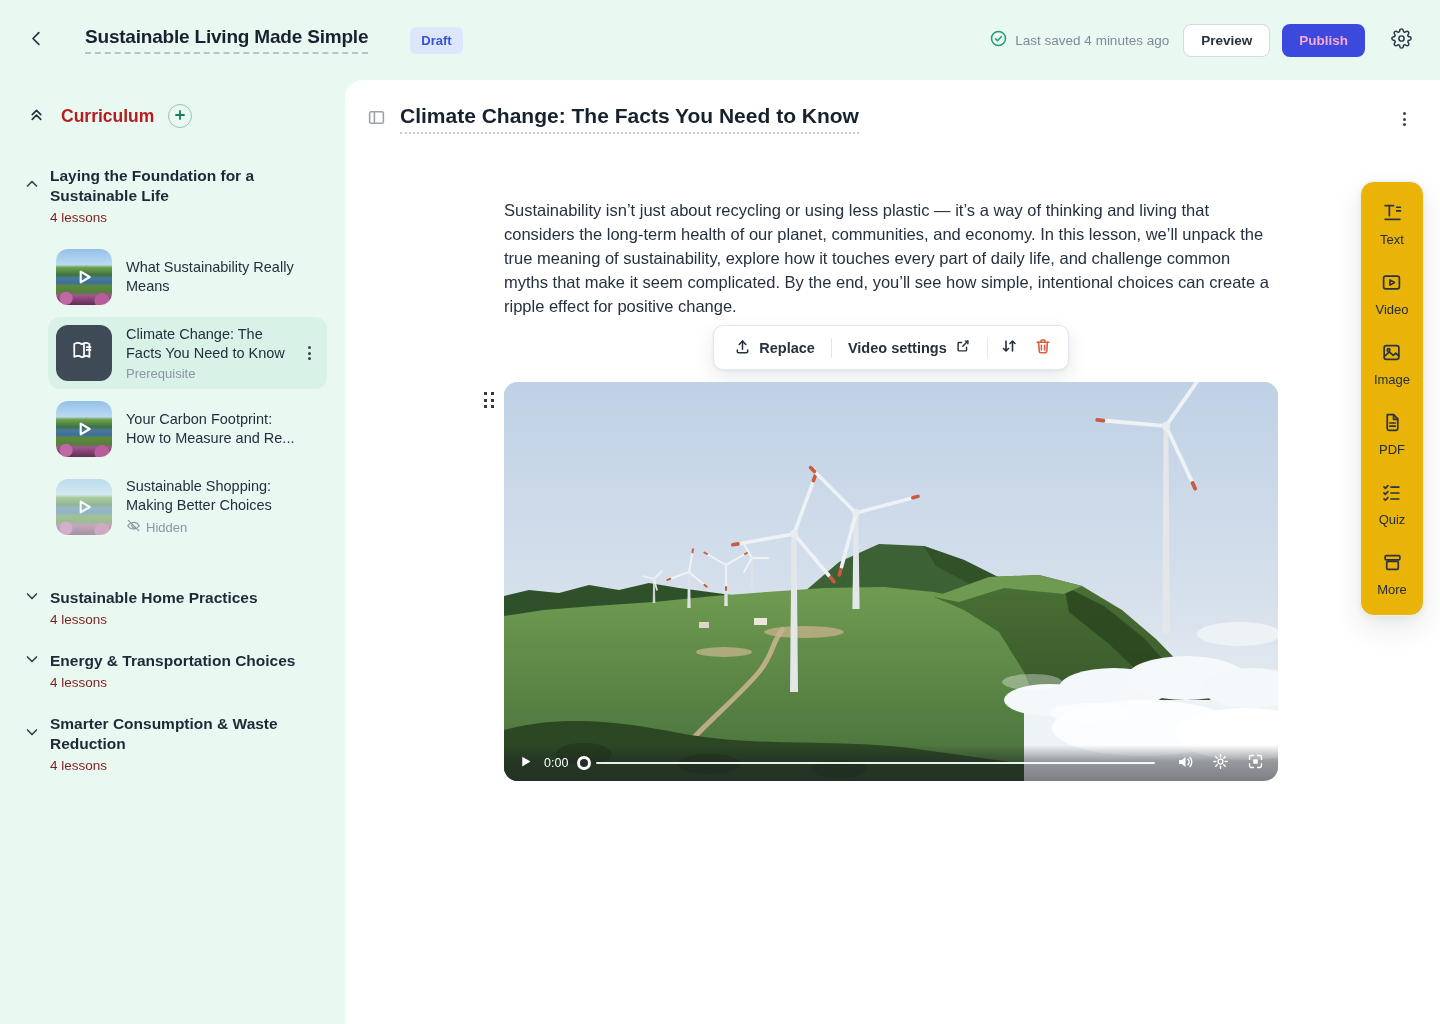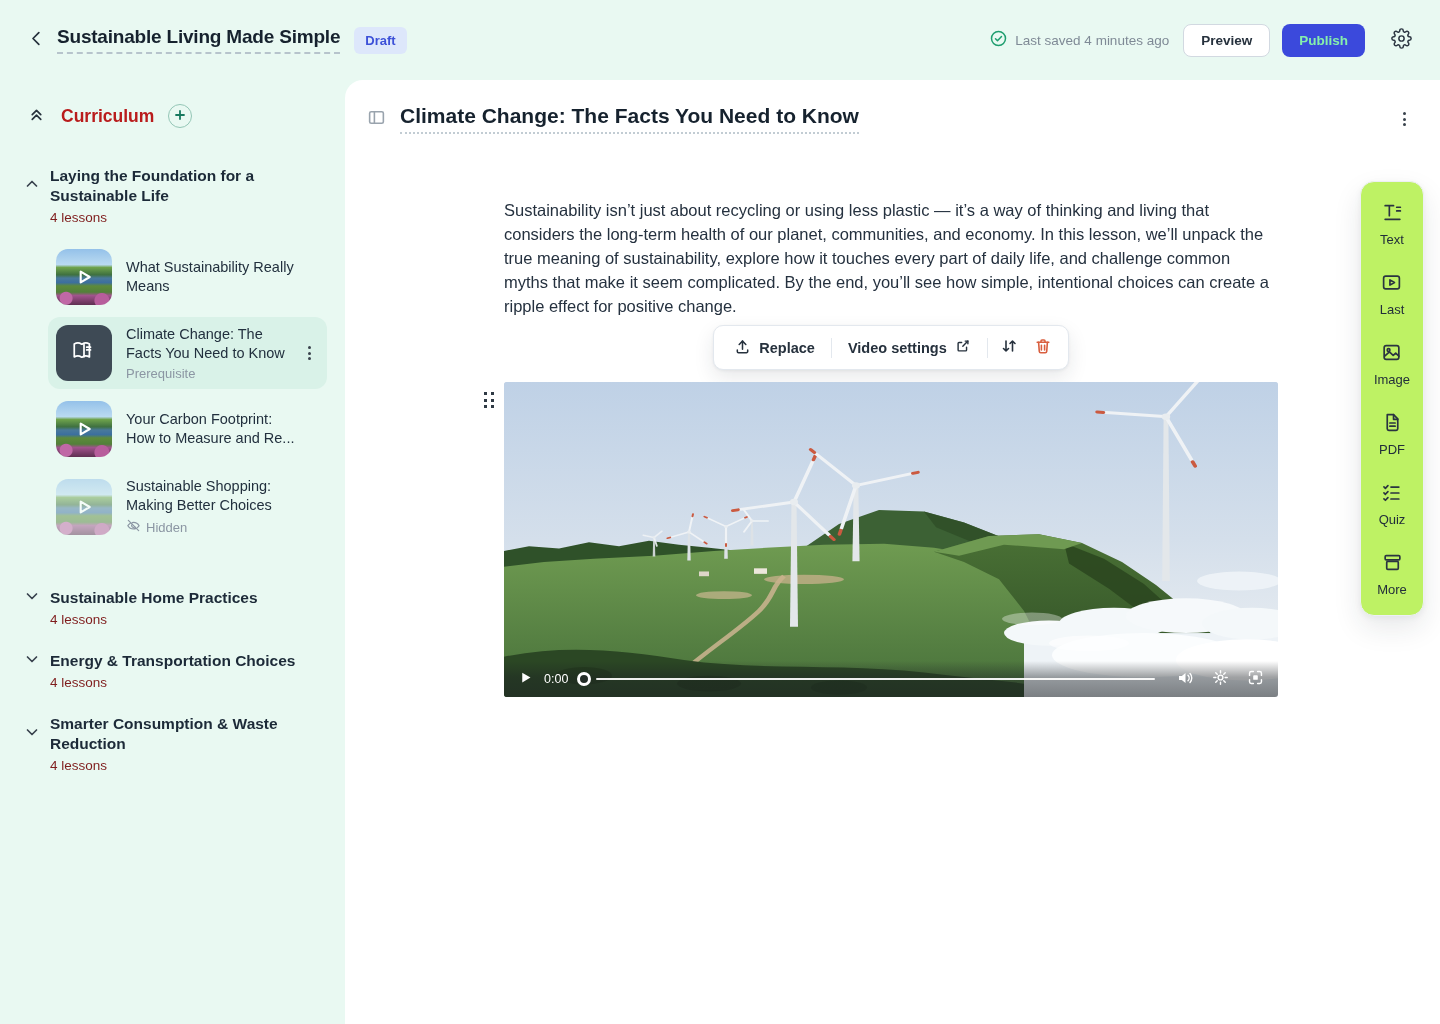--- a/index.html
+++ b/index.html
@@ -1,32 +1,32 @@
 <!DOCTYPE html>
 <html><head>
 <meta charset="utf-8">
 <style>
   * { box-sizing: border-box; margin: 0; padding: 0; }
   html,body { width:1440px; height:1024px; overflow:hidden; }
   body { font-family:"Liberation Sans","DejaVu Sans",sans-serif; background:#e9f9f2; color:#1d2b3a; }
   .app { position:relative; width:1440px; height:1024px; background:#e9f9f2; }
 
   
-  .topbar { position:absolute; top:0; left:0; right:0; height:80px; display:flex; align-items:center; padding:0 24px; }
+  .topbar { position:absolute; top:0; left:0; right:0; height:80px; display:flex; align-items:center; padding:0 24px;gap:28px; }
   .icon-btn { background:none; border:none; cursor:pointer; display:flex; align-items:center; justify-content:center; padding:4px; }
   .course-title { font-size:19px; font-weight:700; letter-spacing:-0.2px; color:#16222e;
                   border-bottom:2px dashed #b7c4cc; padding-bottom:4px; margin-left:8px; }
   .draft-badge { margin-left:14px; background:#dde7fb; color:#3c50d8; font-size:13px; font-weight:600;
                  padding:6px 11px; border-radius:6px; }
   .topbar-right { margin-left:auto; display:flex; align-items:center; gap:12px; }
   .saved { display:flex; align-items:center; gap:8px; color:#7f8a96; font-size:13.5px; margin-right:2px; }
   .btn { height:33px; padding:0 17px; border-radius:8px; font-size:13.5px; font-weight:600;
          font-family:inherit; cursor:pointer; }
   .btn-preview { background:#fff; border:1px solid #d2d9e1; color:#26313d; }
-  .btn-publish { background:#3b49dc; border:none; color:#86efac;text-align:right; }
+  .btn-publish { background:#3b49dc; border:none; color:#f9a8d4;text-align:right; }
   .gear-btn { margin-left:10px; }
 
   
   .sidebar { position:absolute; top:80px; left:0; width:345px; bottom:0; padding:22px 18px 0 24px; overflow:hidden; }
   .curriculum-row { display:flex; align-items:center; gap:12px; }
   .curriculum-title { font-size:17.5px; font-weight:700; color:#b91c1c; }
   .add-circle { width:24px; height:24px; border-radius:50%; border:1.5px solid #94c6b6; background:transparent;
                 display:flex; align-items:center; justify-content:center; cursor:pointer; margin-left:2px; }
   .section { margin-top:36px; }
   .section-collapsed { margin-top:24px; }
@@ -66,32 +66,32 @@
                    background:#fff; border:1px solid #e3e8ee; border-radius:10px; padding:7px 8px;
                    box-shadow:0 8px 20px rgba(25,35,45,.10), 0 1px 3px rgba(25,35,45,.06); }
   .tb-btn { display:flex; align-items:center; gap:8px; background:none; border:none; cursor:pointer;
             font-family:inherit; font-size:14.5px; font-weight:600; color:#26313d; padding:4px 12px; }
   .tb-div { width:1px; height:20px; background:#e3e8ee; margin:0 4px; }
 
   .video-wrap { position:relative; }
   .drag-handle { position:absolute; left:-24px; top:6px; display:grid; grid-template-columns:repeat(2,3px);
                  gap:3.5px; cursor:grab; background:none; border:none; padding:4px; }
   .drag-handle i { width:3px; height:3px; background:#2f3a45; display:block; }
-  .video { position:relative; width:774px; height:315px; border-radius:3px; overflow:hidden; background:#c6d5e6; }
+  .video { position:relative; width:774px; height:399px; border-radius:14px; overflow:hidden; background:#c6d5e6; }
   .video svg.scene { display:block; width:100%; height:100%; }
   .controls { position:absolute; left:0; right:0; bottom:0; height:36px; display:flex; align-items:center;
               padding:0 12px; gap:9px;
               background:linear-gradient(180deg, rgba(28,32,36,0) 0%, rgba(28,32,36,.42) 45%, rgba(28,32,36,.55) 100%); }
   .time { color:#fff; font-size:12.5px; font-weight:500; }
   .knob { width:14px; height:14px; border-radius:50%; border:3px solid #fff; background:rgba(40,44,48,.45); flex:none; cursor:pointer; }
   .track { flex:1; height:2.5px; background:rgba(255,255,255,.92); border-radius:2px; margin:0 10px 0 -4px; cursor:pointer; }
   .ctrl-right { display:flex; align-items:center; gap:14px; }
 
   
-  .insert-panel { position:absolute; right:16px; top:101px; width:64px; background:#bef264; border:1px solid #edf0f3;
+  .insert-panel { position:absolute; right:16px; top:101px; width:64px; background:#eab308; border:1px solid #edf0f3;
                   border-radius:14px; padding:20px 0 18px; display:flex; flex-direction:column; align-items:center; gap:25px;
                   box-shadow:0 12px 28px rgba(25,35,45,.10), 0 2px 6px rgba(25,35,45,.05); }
   .tool { display:flex; flex-direction:column; align-items:center; gap:6px; background:none; border:none;
           cursor:pointer; font-family:inherit; font-size:13px; font-weight:500; color:#222e3a; }
 </style>
 </head>
 <body>
 
 <div class="app">
 
@@ -571,21 +571,21 @@
         </span>
         <span>Text</span>
       </button>
       <button class="tool">
         <span>
           <svg width="21" height="21" viewBox="0 0 20 20" fill="none" stroke="#2a3440" stroke-width="1.6" stroke-linejoin="round">
               <rect x="2.5" y="4" width="15" height="12" rx="2"></rect>
               <path d="M8.5 7.5l4.3 2.5-4.3 2.5z"></path>
             </svg>
         </span>
-        <span>Last</span>
+        <span>Video</span>
       </button>
       <button class="tool">
         <span>
           <svg width="21" height="21" viewBox="0 0 20 20" fill="none" stroke="#2a3440" stroke-width="1.6" stroke-linecap="round" stroke-linejoin="round">
               <rect x="3" y="3.5" width="14" height="13" rx="2"></rect>
               <circle cx="7.2" cy="7.6" r="1.3"></circle>
               <path d="M3.5 13.5 8 9.5l3.6 3.2 2.4-2 3 2.8"></path>
             </svg>
         </span>
         <span>Image</span>

